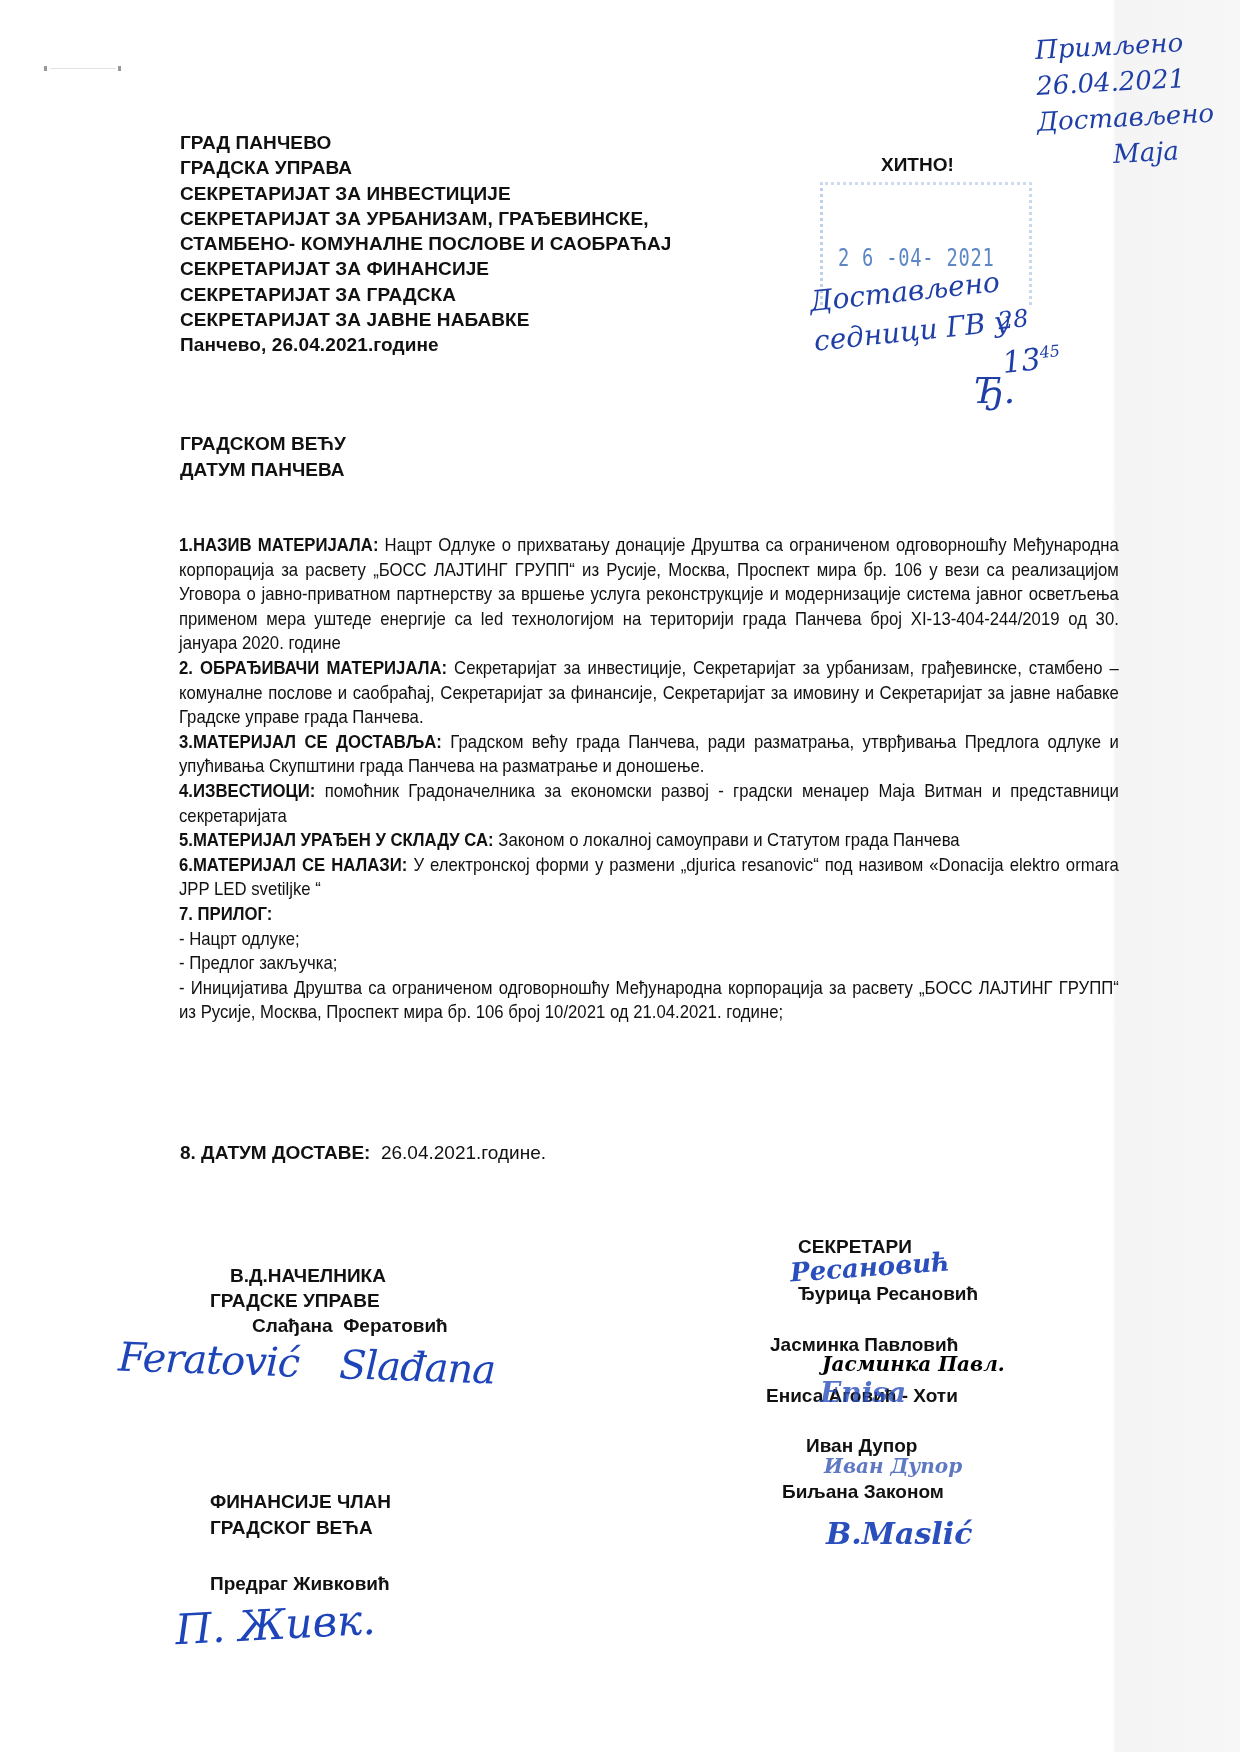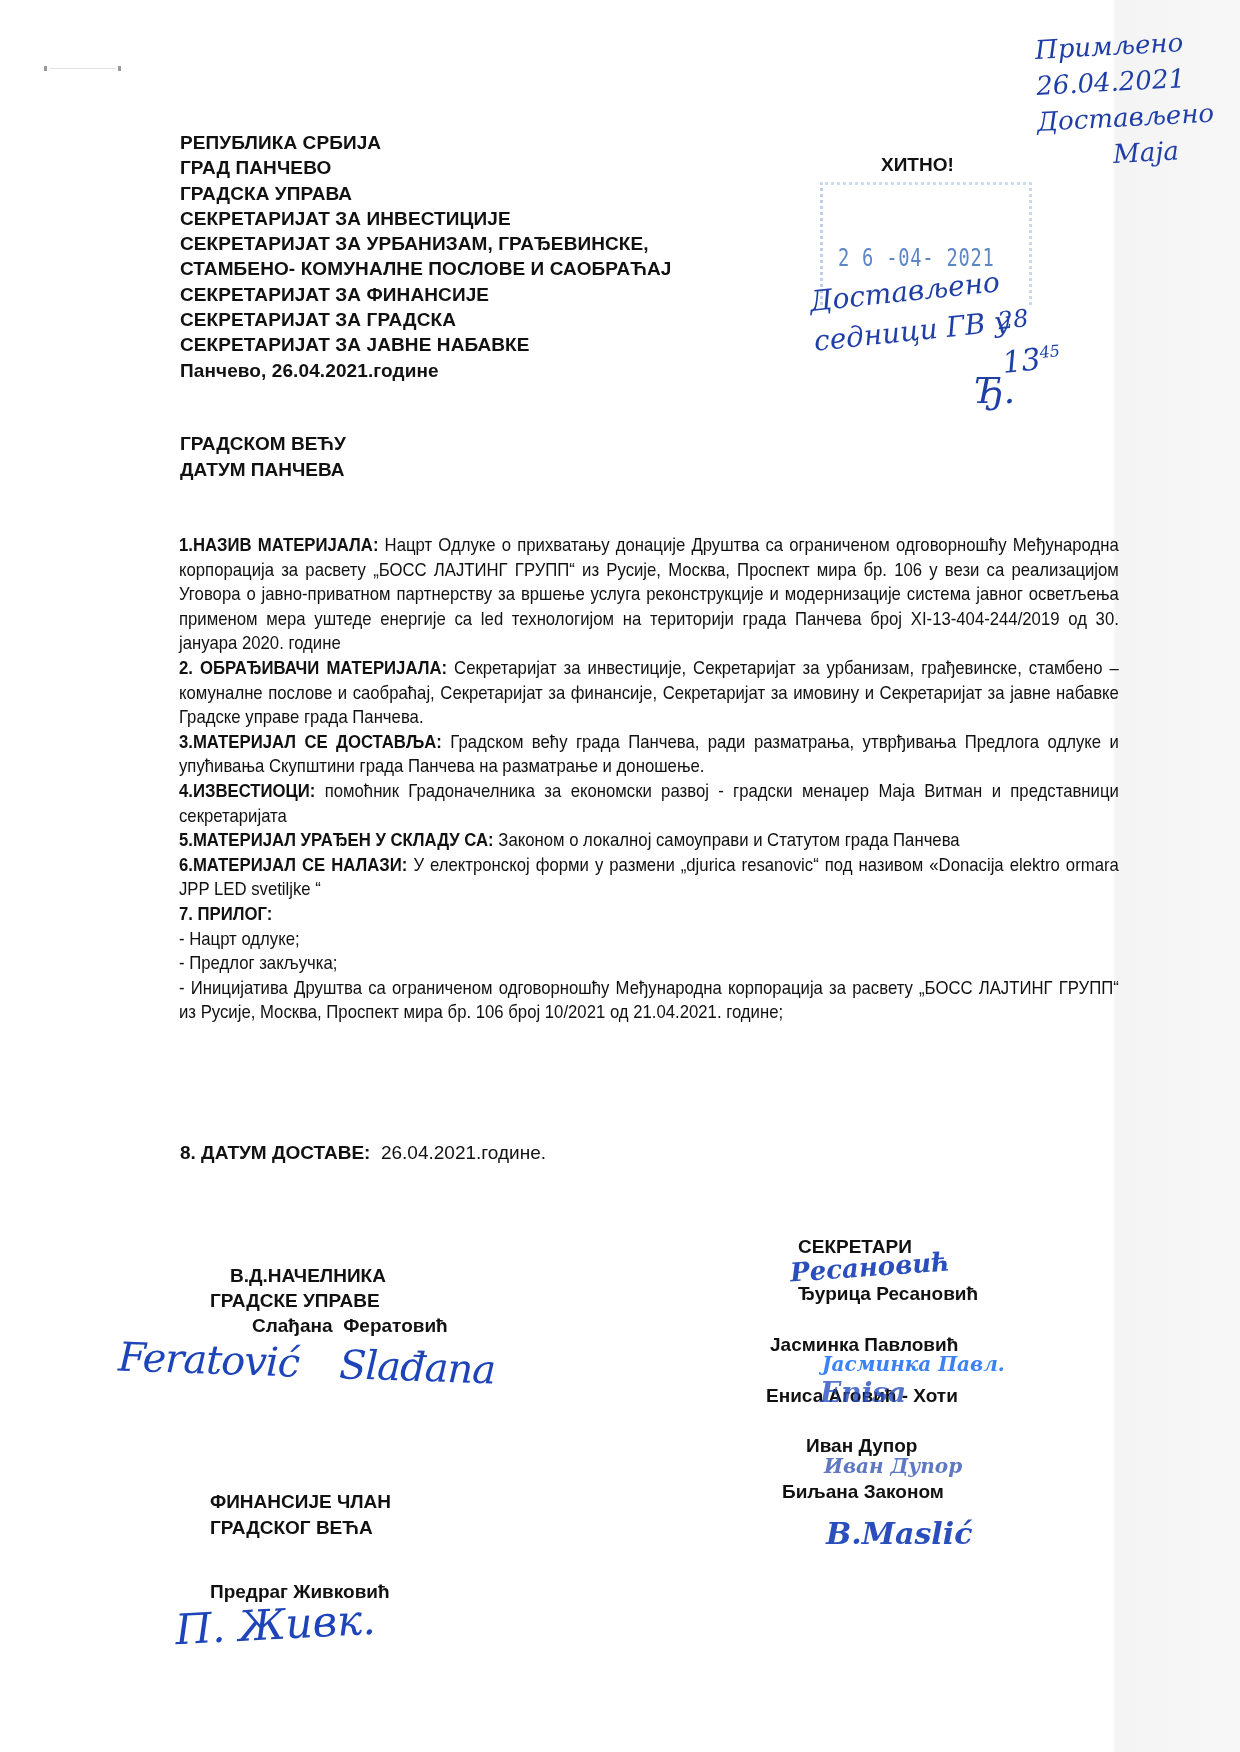--- a/index.html
+++ b/index.html
@@ -87,34 +87,33 @@
     position: absolute; left: 760px; top: 1236px; width: 270px;
     font-weight: bold; font-size: 19px; text-align: center;
   }
   .secretaries .sec-title { position: absolute; left: 38px; top: 0; }
   .secretaries .name { position: absolute; white-space: nowrap; }
   .sig-sm { position: absolute; color: #2a4fbd; font-family: "DejaVu Serif", serif; font-style: italic; }
 
   .council {
     position: absolute; left: 210px; top: 1489px; font-weight: bold; font-size: 19px; line-height: 26px;
   }
-  .council .member { margin-top: 38px; }
+  .council .member { margin-top: 30px; }
 </style>
 </head>
 <body>
 
 <div class="page-edge"></div>
 <div class="scan-mark">
   <span style="left:0"></span>
     <div class="line"></div>
     <span style="left:74px"></span>
 </div>
 
 <div class="header-block">
-  <div>РЕПУБЛИКА СРБИЈА</div>
   <div>ГРАД ПАНЧЕВО</div>
   <div>ГРАДСКА УПРАВА</div>
   <div>СЕКРЕТАРИЈАТ ЗА ИНВЕСТИЦИЈЕ</div>
   <div>СЕКРЕТАРИЈАТ ЗА  УРБАНИЗАМ, ГРАЂЕВИНСКЕ,</div>
   <div>СТАМБЕНО- КОМУНАЛНЕ ПОСЛОВЕ И САОБРАЋАЈ</div>
   <div>СЕКРЕТАРИЈАТ ЗА ФИНАНСИЈЕ</div>
   <div>СЕКРЕТАРИЈАТ ЗА ГРАДСКА</div>
   <div>СЕКРЕТАРИЈАТ ЗА ЈАВНЕ НАБАВКЕ</div>
   <div>Панчево, 26.04.2021.године</div>
 </div>
@@ -173,21 +172,21 @@
 </div>
 <div class="sig sig-feratovic">
   <span>Feratović</span><span>Slađana</span>
 </div>
 
 <div class="secretaries">
   <div class="sec-title">СЕКРЕТАРИ</div>
   <div class="sig-sm" style="left:30px; top:16px; font-size:26px; transform:rotate(-4deg)">Ресановић</div>
   <div class="name" style="left:38px; top:47px">Ђурица Ресановић</div>
   <div class="name" style="left:10px; top:98px">Јасминка Павловић</div>
-  <div class="sig-sm" style="left:62px; top:116px; font-size:20px; color:#3b82f6">Јасминка Павл.</div>
+  <div class="sig-sm" style="left:62px; top:116px; font-size:20px; color:#000000">Јасминка Павл.</div>
   <div class="name" style="left:6px; top:149px">Ениса Аговић - Хоти</div>
   <div class="sig-sm" style="left:60px; top:140px; font-size:28px; opacity:0.8">Enisa</div>
   <div class="name" style="left:46px; top:199px">Иван Дупор</div>
   <div class="sig-sm" style="left:64px; top:218px; font-size:20px; color:#5f78c4">Иван Дупор</div>
   <div class="name" style="left:22px; top:245px">Биљана Законом</div>
   <div class="sig-sm" style="left:66px; top:280px; font-size:30px">B.Maslić</div>
 </div>
 
 <div class="council">
   <div>ФИНАНСИЈЕ ЧЛАН</div>

